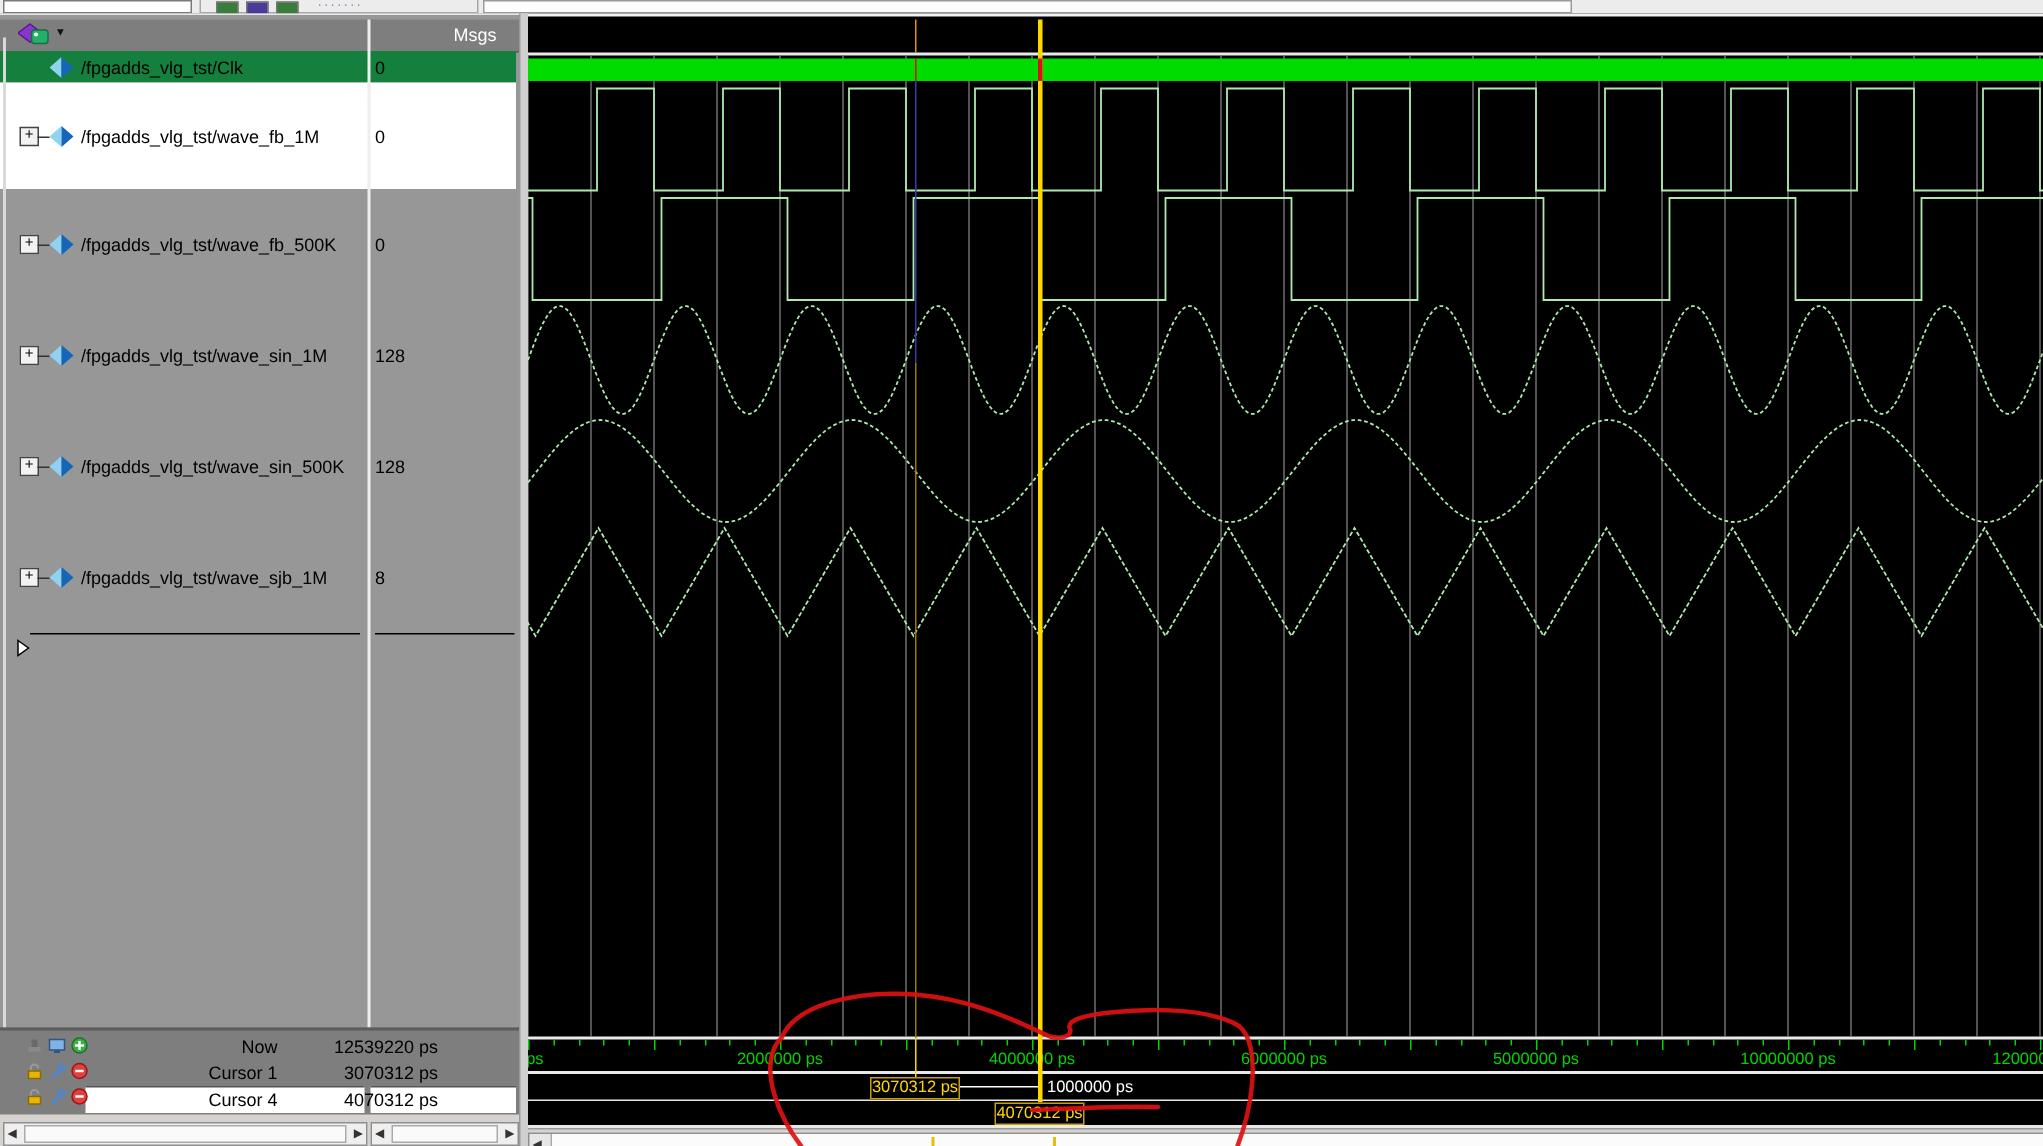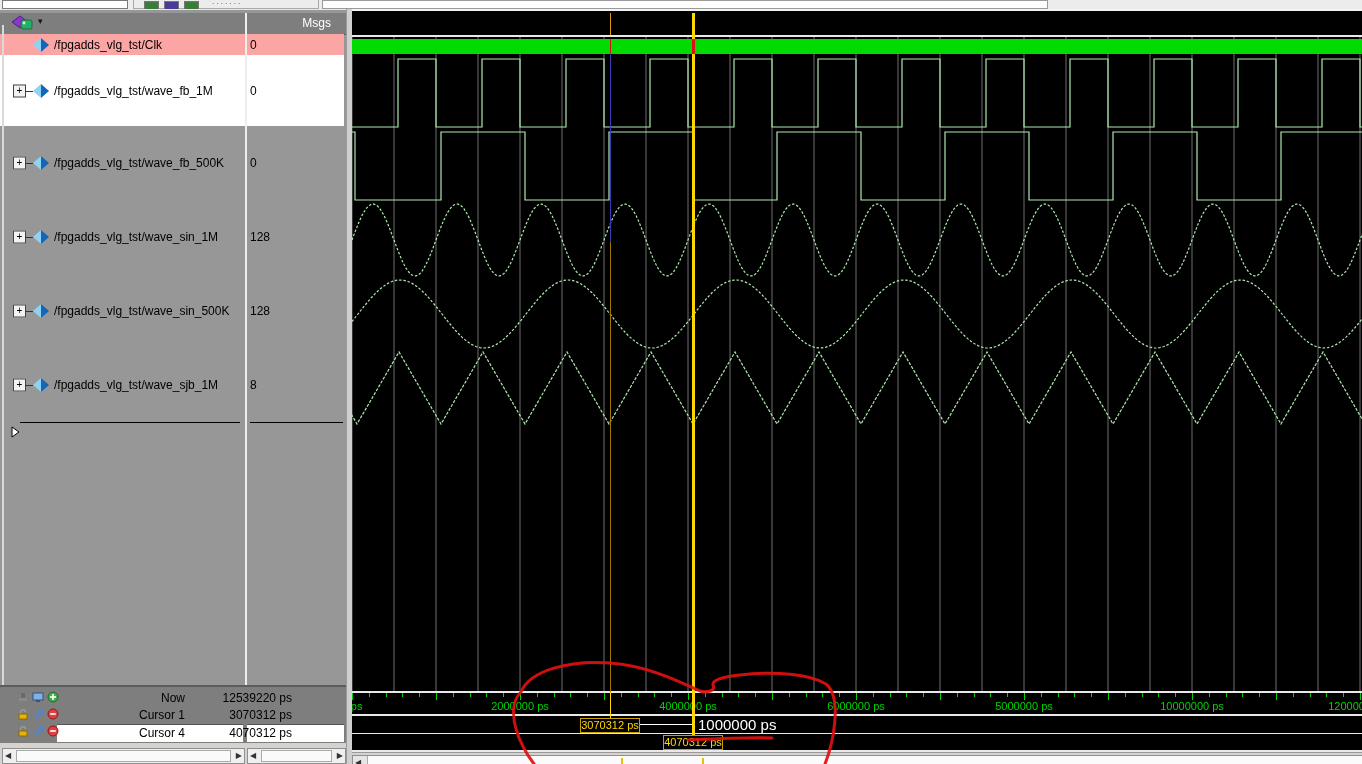--- a/index.html
+++ b/index.html
@@ -12,21 +12,21 @@
   .tb-btn{position:absolute;top:1px;width:13px;height:7px;border:1px solid #777;}
   .tb-dots{position:absolute;left:78px;top:0px;font-size:7px;letter-spacing:2px;color:#3355bb;}
   .tb-box2{position:absolute;left:322px;top:0;width:724px;height:7px;background:#fdfdfd;border:1px solid #9a9a9a;}
   
   #leftpanel{position:absolute;left:0;top:9px;width:346px;height:755px;background:#979797;border-top:1px solid #e8e8e8;}
   #lp-header{position:absolute;left:0;top:3px;width:346px;height:21px;background:#7e7e7e;border-bottom:1px solid #5f5f5f;}
   #lp-header .msgs{position:absolute;right:15px;top:3px;color:#fff;font-size:12px;}
   #lp-hdr-icon{position:absolute;left:12px;top:2px;}
   #lp-hdr-caret{position:absolute;left:38px;top:3px;font-size:9px;color:#111;}
   .sigrow{position:absolute;left:0;width:344px;}
-  .r0{top:24px;height:21px;background:#fca5a5;}
+  .r0{top:24px;height:21px;background:#15803d;}
   .r1{top:45px;height:71px;background:#ffffff;}
   .r2{top:116px;height:74px;}
   .r3{top:190px;height:74px;}
   .r4{top:264px;height:74px;}
   .r5{top:338px;height:74px;}
   .expander{position:absolute;left:13px;top:50%;transform:translateY(-50%);width:11px;height:11px;background:#f2f2f2;
             border:1px solid #444;font-size:10px;line-height:10px;text-align:center;color:#000;}
   .expdash{position:absolute;left:25px;top:50%;width:8px;height:1px;background:#333;}
   .sigdiamond{position:absolute;left:33px;top:50%;transform:translateY(-50%);}
   .signame{position:absolute;left:54px;top:50%;transform:translateY(-50%);font-size:12px;color:#000;white-space:nowrap;}
@@ -67,21 +67,21 @@
   .c1r{top:28px;height:15px;background:#dd1111;}
   .c1b{top:43px;height:188px;background:#3a3ab0;}
   .c1d{top:231px;height:450px;background:#9c7a00;}
   .c1y{top:681px;height:26px;background:#ffd700;}
   .c2line{position:absolute;top:2px;height:722px;width:3px;background:#ffd700;}
   .c2red{position:absolute;top:28px;height:15px;width:3px;background:#dd1111;}
   .cbox{position:absolute;width:58px;height:13px;background:#000;border:1px solid #c8a000;color:#ffd700;
         font-size:11px;line-height:13px;text-align:center;white-space:nowrap;}
   #c1box{top:707px;} #c2box{top:724px;}
   #deltaline{position:absolute;top:713px;height:1px;background:#fff;}
-  #deltatext{position:absolute;top:707px;font-size:15px;color:#fff;line-height:14px;white-space:nowrap;}
+  #deltatext{position:absolute;top:707px;font-size:11px;color:#fff;line-height:14px;white-space:nowrap;}
   
   #wv-scroll{position:absolute;left:0;top:741px;width:1010px;height:14px;background:#d6d3ce;border-top:1px solid #9a9a9a;}
   #wv-sb{position:absolute;left:0px;top:2px;width:1010px;height:12px;background:#e6e6e6;border:1px solid #8f8f8f;}
   #wv-thumb{position:absolute;left:14px;top:0px;bottom:0px;right:1px;background:#fbfbfb;border-left:1px solid #aaa;}
   .sb-ytick{position:absolute;top:2px;width:2px;height:8px;background:#e8c000;}
   #annotation{position:absolute;left:0;top:0;pointer-events:none;}
   .icon12{display:block;}
 </style>
 </head>
 <body>

